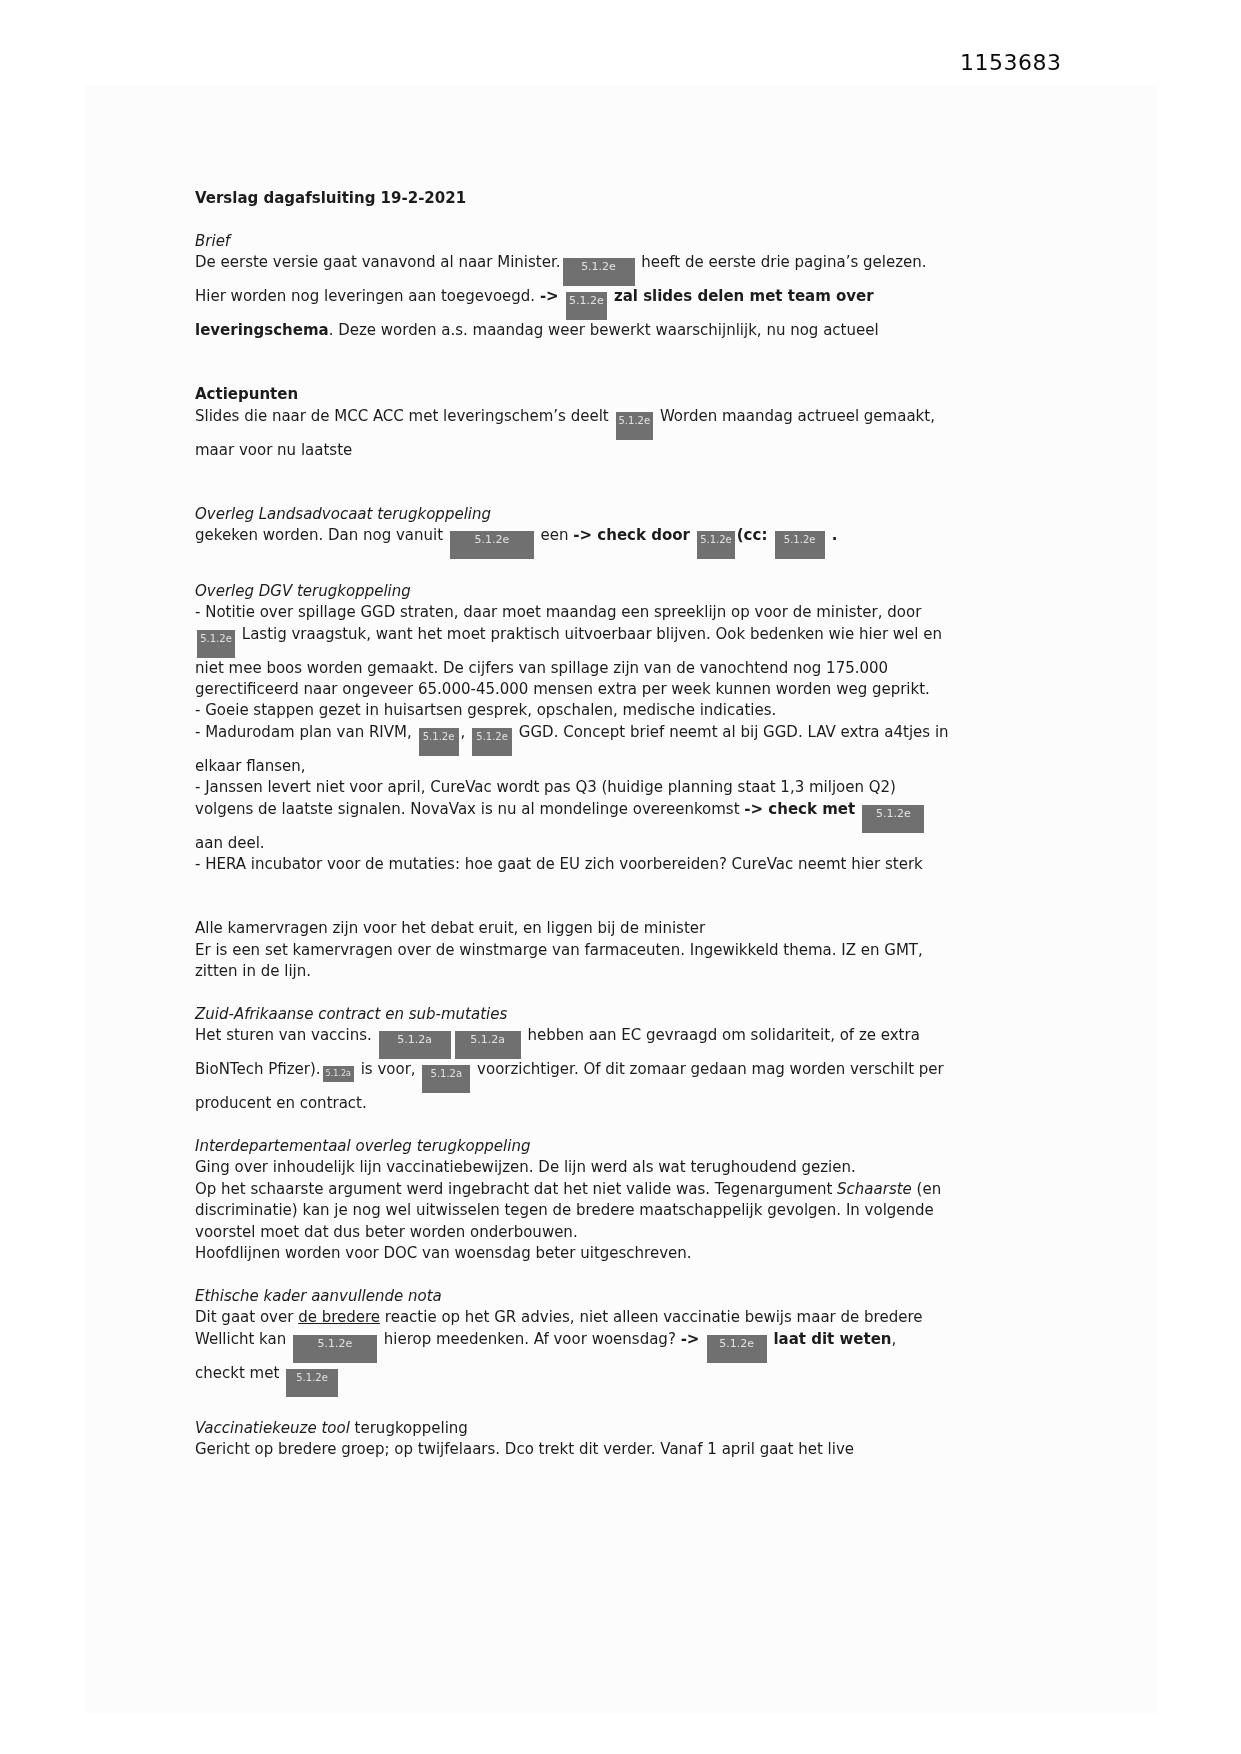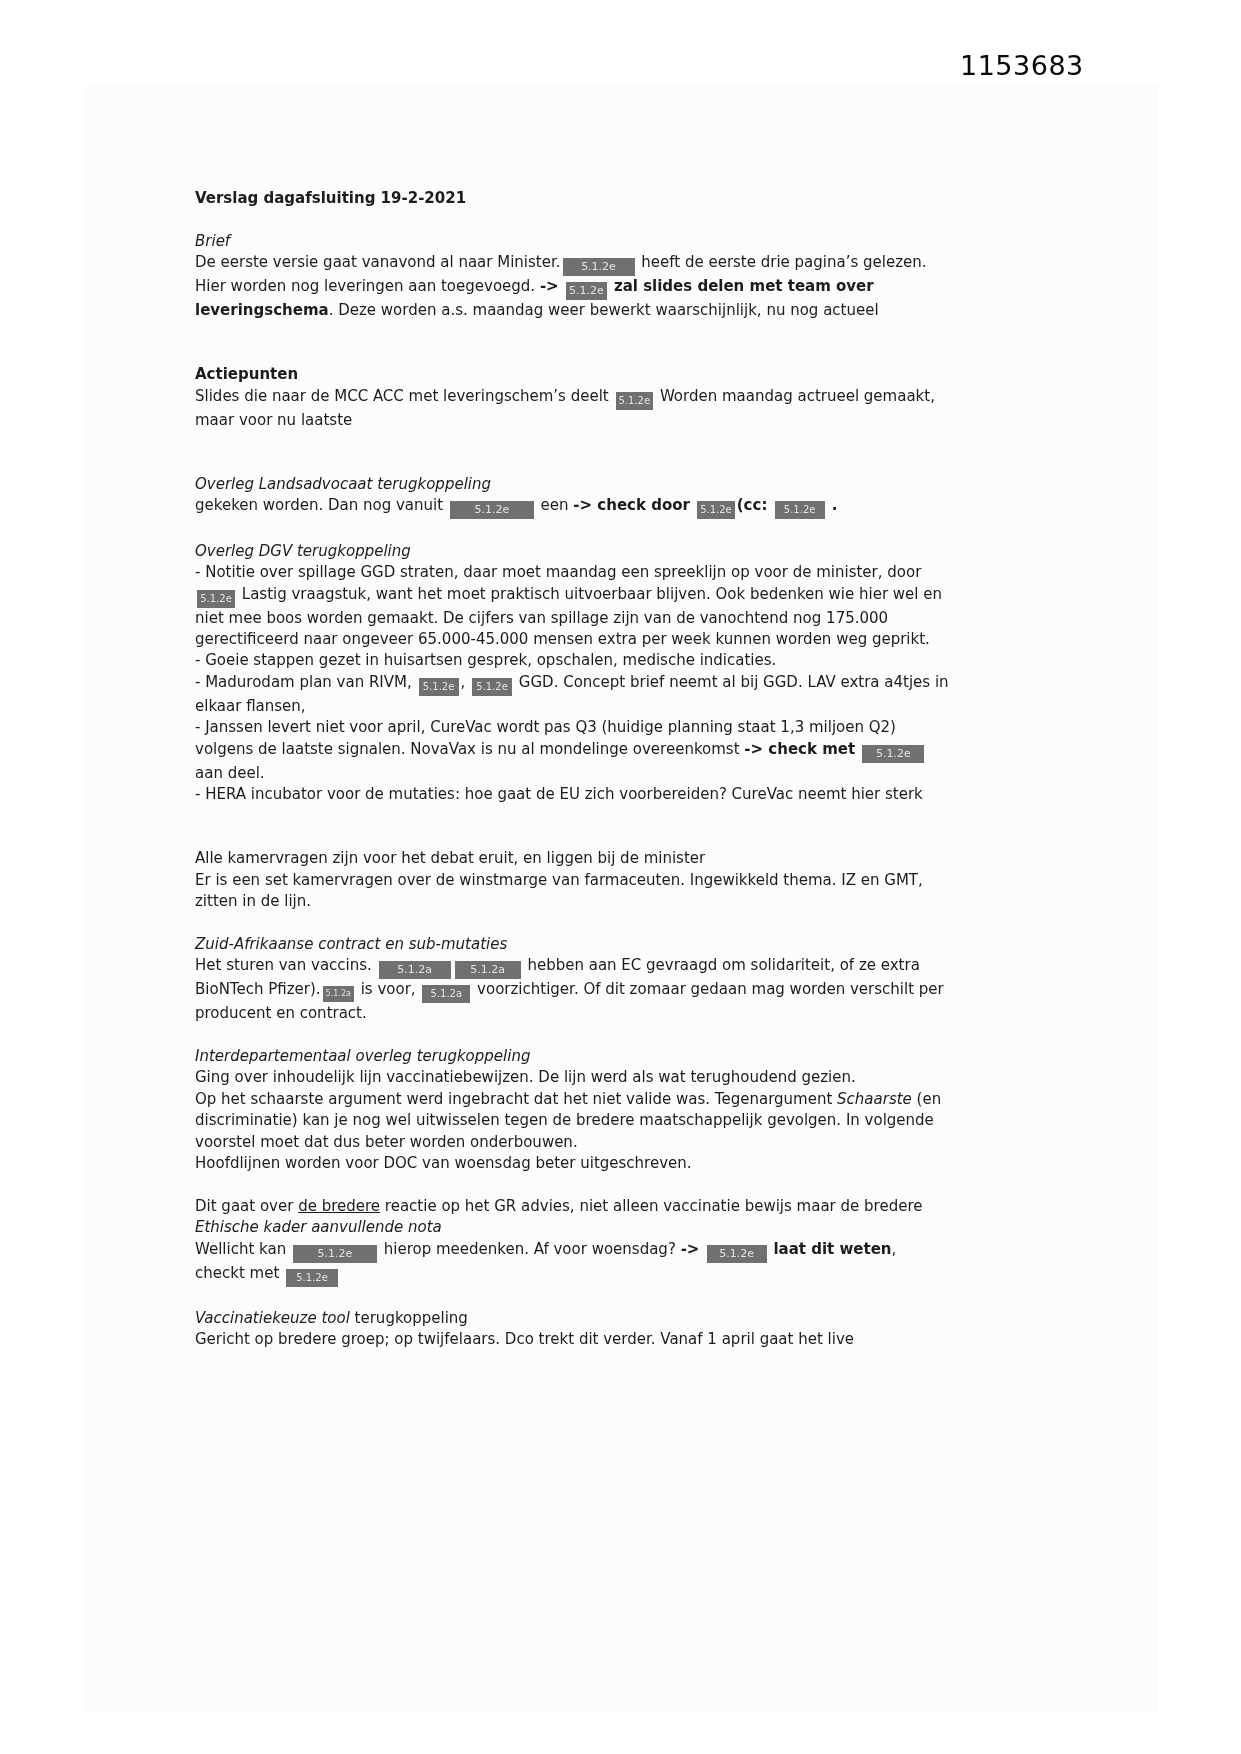--- a/index.html
+++ b/index.html
@@ -20,21 +20,21 @@
     left: 85px;
     top: 85px;
     width: 1073px;
     height: 1628px;
     background: #fcfcfc;
   }
   .doc-number {
     position: absolute;
     top: 50px;
     left: 960px;
-    font-size: 27px;
+    font-size: 22px;
     color: #0a0a0a;
     letter-spacing: 0.5px;
   }
   .content {
     position: absolute;
     left: 195px;
     top: 188px;
     width: 925px;
     color: #1c1c1c;
   }
@@ -48,21 +48,21 @@
   .seg.n { font-style: normal; font-weight: normal; }
   .seg.b { font-weight: bold; }
   .seg.i { font-style: italic; }
   .seg.u { text-decoration: underline; }
   .redact {
     display: inline-block;
     background: #707070;
     color: #e2e2e2;
     font-size: 11px;
     line-height: 18px;
-    height: 18px;
+    height: 28px;
     text-align: center;
     vertical-align: -3px;
     padding: 0 3px;
     margin: 0 2px;
     box-sizing: border-box;
   }
   .redact.sm { font-size: 10px; }
   .redact.xs { font-size: 8px; height: 16px; line-height: 16px; vertical-align: -2px; }
 </style>
 </head>
@@ -111,21 +111,21 @@
       <div class="line"><span class="seg n">BioNTech Pfizer).</span><span class="redact xs" style="min-width: 24px;">5.1.2a</span><span class="seg n"> is voor, </span><span class="redact sm" style="min-width: 48px;">5.1.2a</span><span class="seg n"> voorzichtiger. Of dit zomaar gedaan mag worden verschilt per</span></div>
       <div class="line"><span class="seg n">producent en contract.</span></div>
       <div class="line blank">&nbsp;</div>
       <div class="line"><span class="seg i">Interdepartementaal overleg terugkoppeling</span></div>
       <div class="line"><span class="seg n">Ging over inhoudelijk lijn vaccinatiebewijzen. De lijn werd als wat terughoudend gezien.</span></div>
       <div class="line"><span class="seg n">Op het schaarste argument werd ingebracht dat het niet valide was. Tegenargument </span><span class="seg i">Schaarste</span><span class="seg n"> (en</span></div>
       <div class="line"><span class="seg n">discriminatie) kan je nog wel uitwisselen tegen de bredere maatschappelijk gevolgen. In volgende</span></div>
       <div class="line"><span class="seg n">voorstel moet dat dus beter worden onderbouwen.</span></div>
       <div class="line"><span class="seg n">Hoofdlijnen worden voor DOC van woensdag beter uitgeschreven.</span></div>
       <div class="line blank">&nbsp;</div>
+      <div class="line"><span class="seg i">Ethische kader aanvullende nota</span></div>
       <div class="line"><span class="seg n">Dit gaat over </span><span class="seg u">de bredere</span><span class="seg n"> reactie op het GR advies, niet alleen vaccinatie bewijs maar de bredere</span></div>
-      <div class="line"><span class="seg i">Ethische kader aanvullende nota</span></div>
       <div class="line"><span class="seg n">Wellicht kan </span><span class="redact" style="min-width: 84px;">5.1.2e</span><span class="seg n"> hierop meedenken. Af voor woensdag? </span><span class="seg b">-&gt; </span><span class="redact" style="min-width: 60px;">5.1.2e</span><span class="seg n"> </span><span class="seg b">laat dit weten</span><span class="seg n">,</span></div>
       <div class="line"><span class="seg n">checkt met </span><span class="redact sm" style="min-width: 52px;">5.1.2e</span></div>
       <div class="line blank">&nbsp;</div>
       <div class="line"><span class="seg i">Vaccinatiekeuze tool</span><span class="seg n"> terugkoppeling</span></div>
       <div class="line"><span class="seg n">Gericht op bredere groep; op twijfelaars. Dco trekt dit verder. Vanaf 1 april gaat het live</span></div>
     </div>
 </div>
 
 </body></html>

